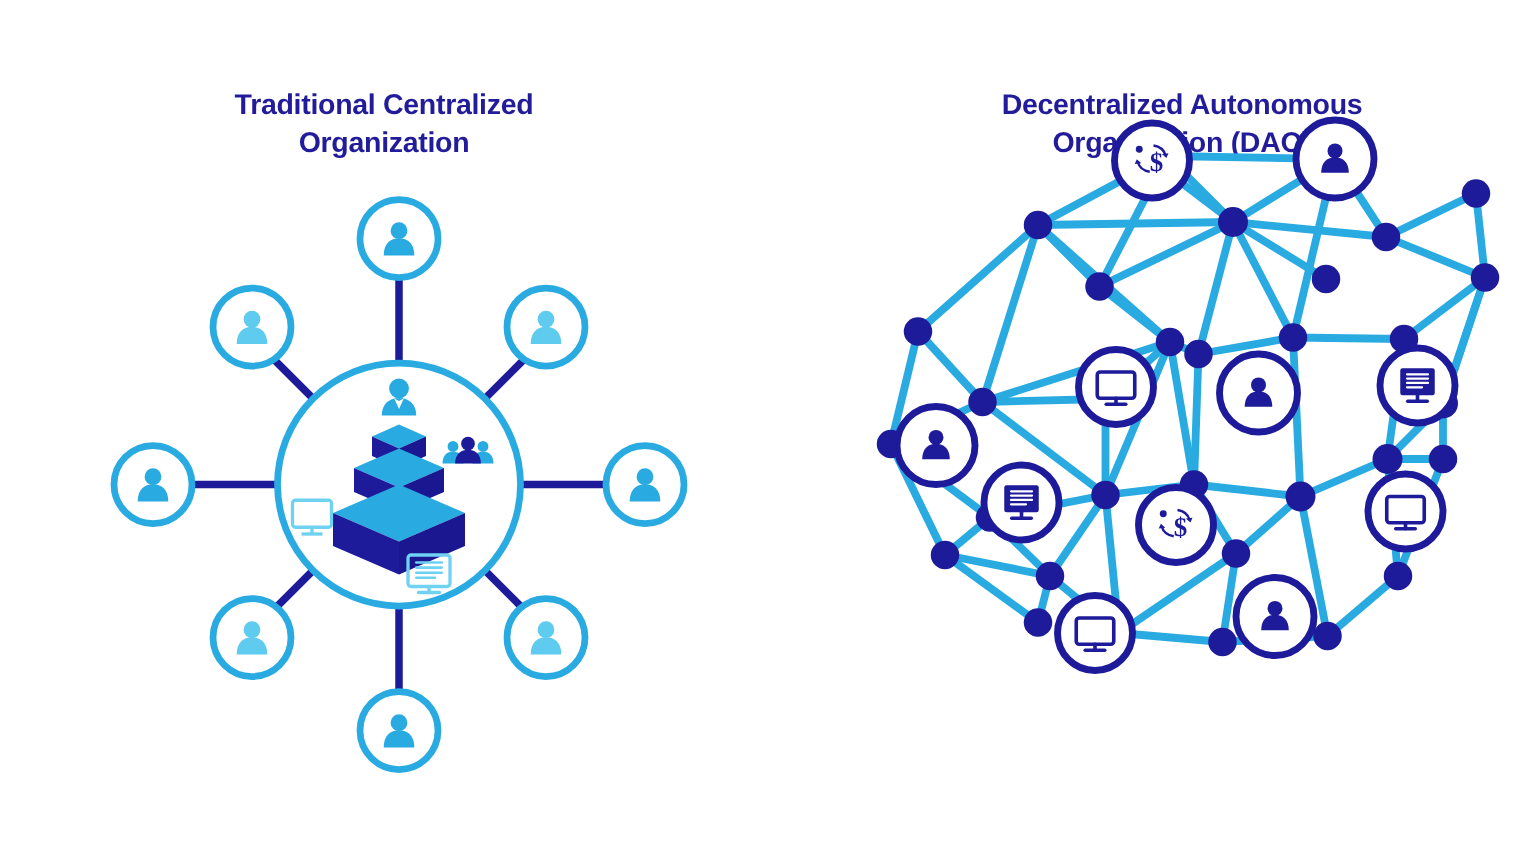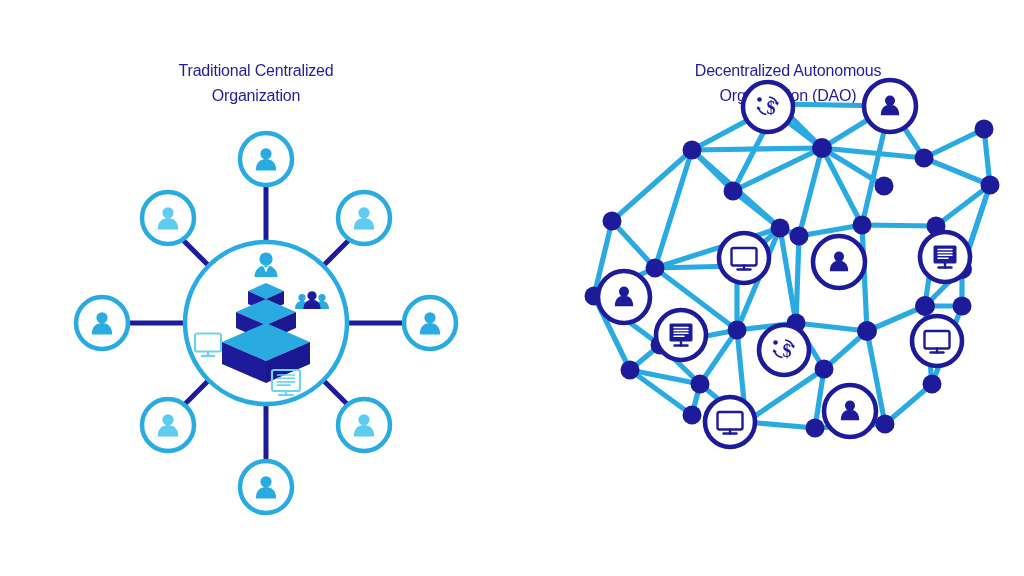--- a/index.html
+++ b/index.html
@@ -12,22 +12,22 @@
   }
   .panel{position:absolute;top:0;height:576px;}
   #panel-centralized{left:0;width:512px;}
   #panel-dao{left:532px;width:512px;}
 
   .panel-title{
     position:absolute;
     left:0;right:0;
     top:58px;
     text-align:center;
-    font-size:16px;
-    font-weight:normal;
+    font-size:19px;
+    font-weight:bold;
     line-height:25px;
     color:#221c9b;
     letter-spacing:-0.2px;
     white-space:pre-line;
   }
   .diagram-svg{position:absolute;left:0;top:0;}
 </style>
 </head>
 <body>
 

